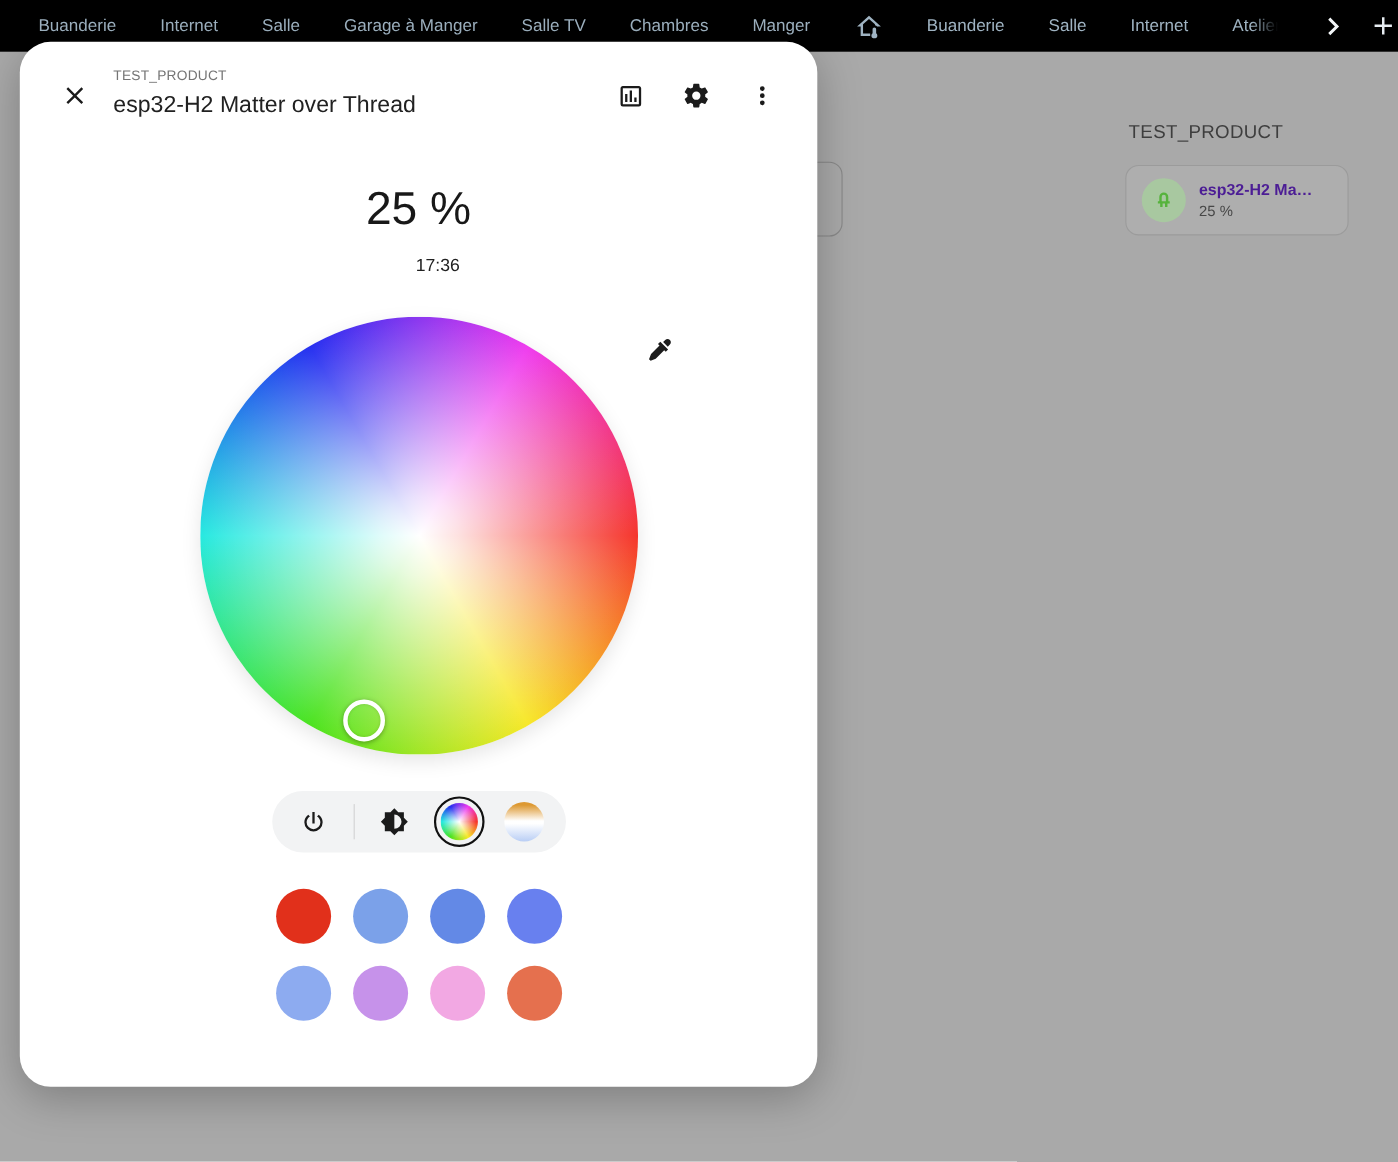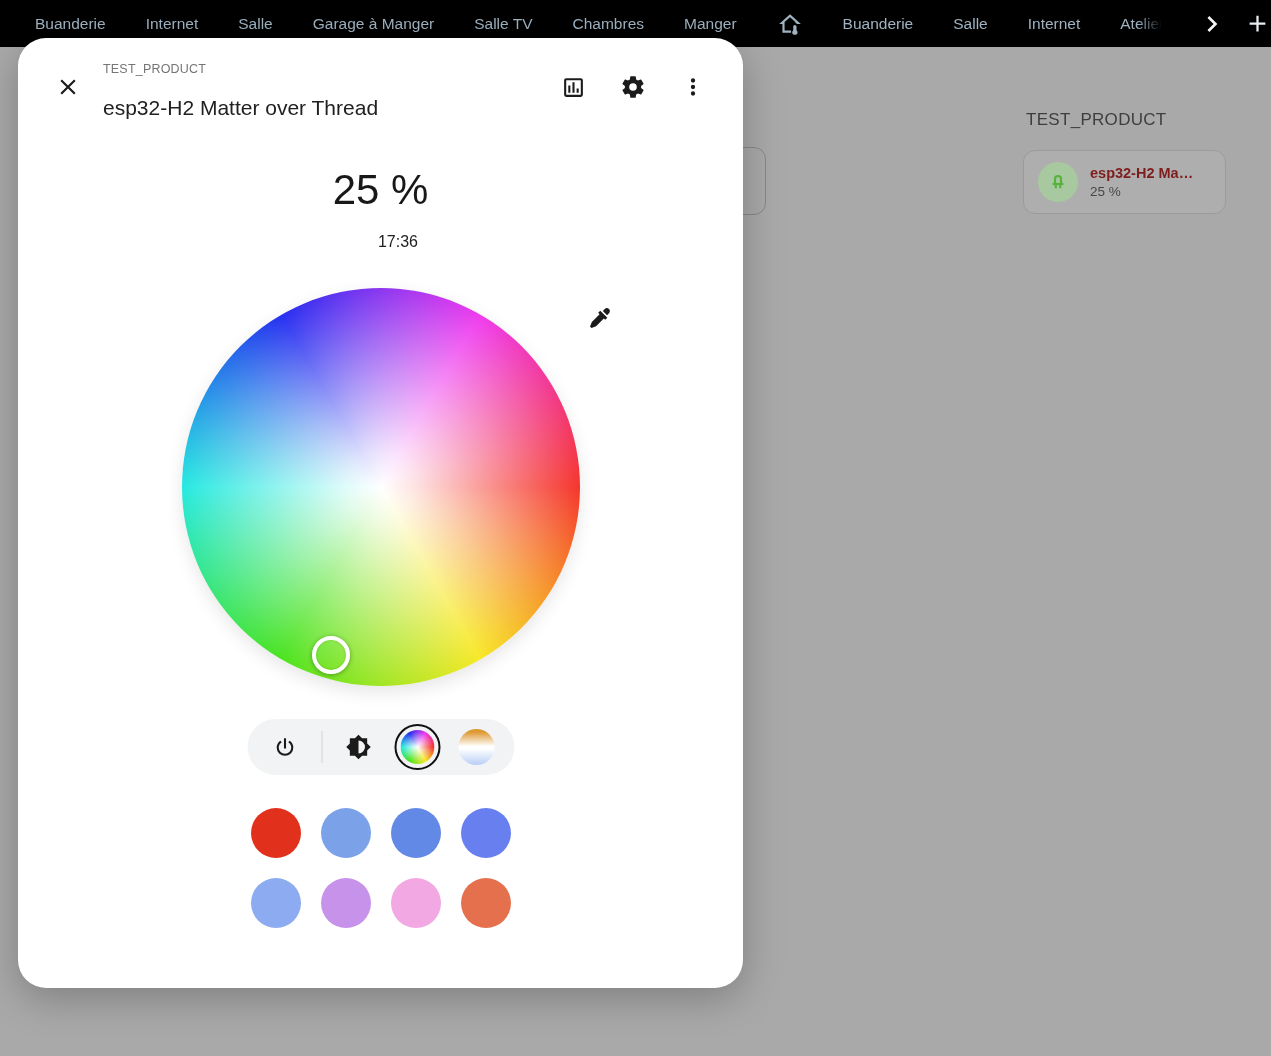--- a/index.html
+++ b/index.html
@@ -15,33 +15,33 @@
   .nav-icon-tab { display:flex; align-items:center; color:#9fb3c2; }
   .nav-chevron { position:absolute; top:8px; left:1196px; color:#f2f5f7; z-index:6; }
   .nav-plus { position:absolute; top:10px; left:1244px; color:#e7edf2; z-index:6; cursor:pointer; }
 
   
   .bg-card-ghost { position:absolute; top:147px; left:430px; width:336px; height:68px; border:1px solid rgba(125,125,125,0.75); border-radius:12px; }
   .bg-section-title { position:absolute; top:110px; left:1026px; font-size:17px; color:#3e3e3e; letter-spacing:0.3px; }
   .bg-entity-card { position:absolute; top:150px; left:1023px; width:203px; height:64px; background:#aeaeae; border:1px solid #9b9b9b; border-radius:12px; display:flex; align-items:center; padding-left:14px; }
   .bg-entity-icon { width:40px; height:40px; border-radius:50%; background:#a8c8a0; display:flex; align-items:center; justify-content:center; color:#56b33c; flex:0 0 auto; }
   .bg-entity-text { margin-left:12px; overflow:hidden; }
-  .bg-entity-name { font-size:14.5px; font-weight:bold; color:#7f1d1d; white-space:nowrap; }
+  .bg-entity-name { font-size:14.5px; font-weight:bold; color:#4c1d95; white-space:nowrap; }
   .bg-entity-state { font-size:13.5px; color:#474747; margin-top:3px; }
 
   
   .dialog { position:absolute; top:38px; left:18px; width:725px; height:950px; background:#ffffff; border-radius:28px; z-index:10; box-shadow:0 10px 40px rgba(0,0,0,0.25); }
   .icon-btn { position:absolute; width:48px; height:48px; border:none; background:transparent; border-radius:50%; display:flex; align-items:center; justify-content:center; color:#1b1b1b; cursor:pointer; padding:0; }
   .hdr-close { top:25px; left:26px; }
   .hdr-chart { top:25px; left:531px; }
   .hdr-gear  { top:25px; left:591px; }
   .hdr-dots  { top:25px; left:651px; }
   .hdr-text { position:absolute; top:24px; left:85px; }
   .hdr-overline { font-size:12.5px; color:#757575; letter-spacing:0.2px; }
-  .hdr-title { font-size:21px; color:#212121; margin-top:20px; }
+  .hdr-title { font-size:21px; color:#212121; margin-top:8px; }
 
   .pct { position:absolute; top:128px; left:0; width:100%; text-align:center; font-size:42px; color:#181818; }
   .time { position:absolute; top:195px; left:0; width:100%; text-align:center; font-size:16px; color:#212121;padding-left:35px; }
 
   .wheel { position:absolute; top:250px; left:50%; margin-left:-199px; width:398px; height:398px; border-radius:50%; cursor:crosshair;
       background:
         radial-gradient(circle closest-side, rgba(255,255,255,1) 0%, rgba(255,255,255,0.85) 18%, rgba(255,255,255,0) 100%),
         conic-gradient(from 90deg, #f5352c, #f7e829 60deg, #4ce320 120deg, #27e9e0 180deg, #2730f0 240deg, #ef3cee 300deg, #f5352c 360deg);
       box-shadow:0 6px 18px rgba(0,0,0,0.10); }
   .wheel-handle { position:absolute; top:598px; left:294px; width:38px; height:38px; border-radius:50%; border:4px solid #fff; box-shadow:0 1px 5px rgba(0,0,0,0.35), inset 0 0 3px rgba(0,0,0,0.15); cursor:grab; }

